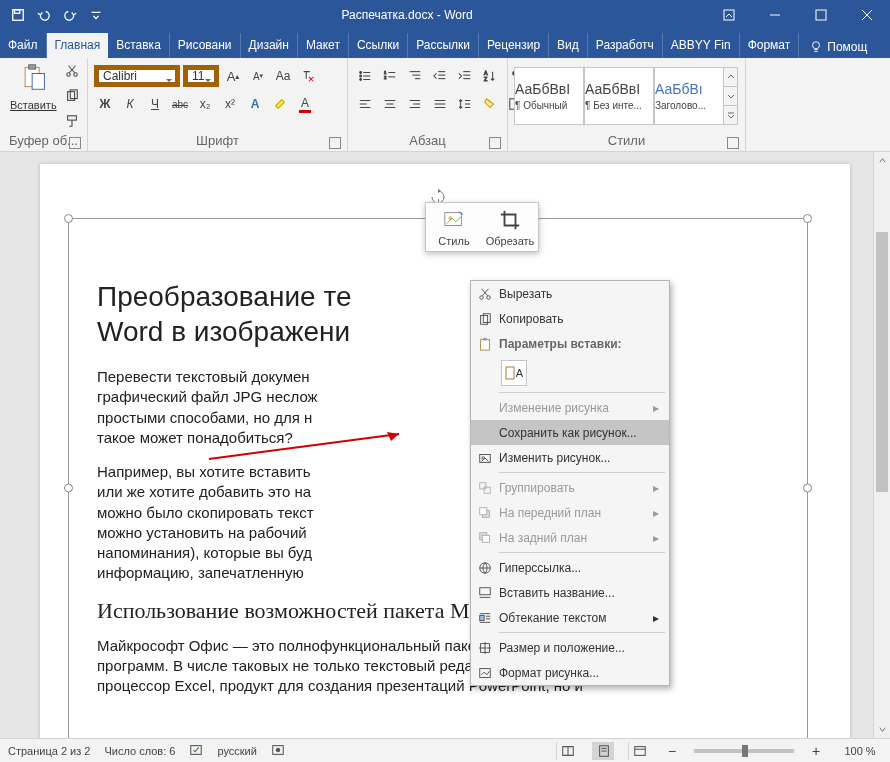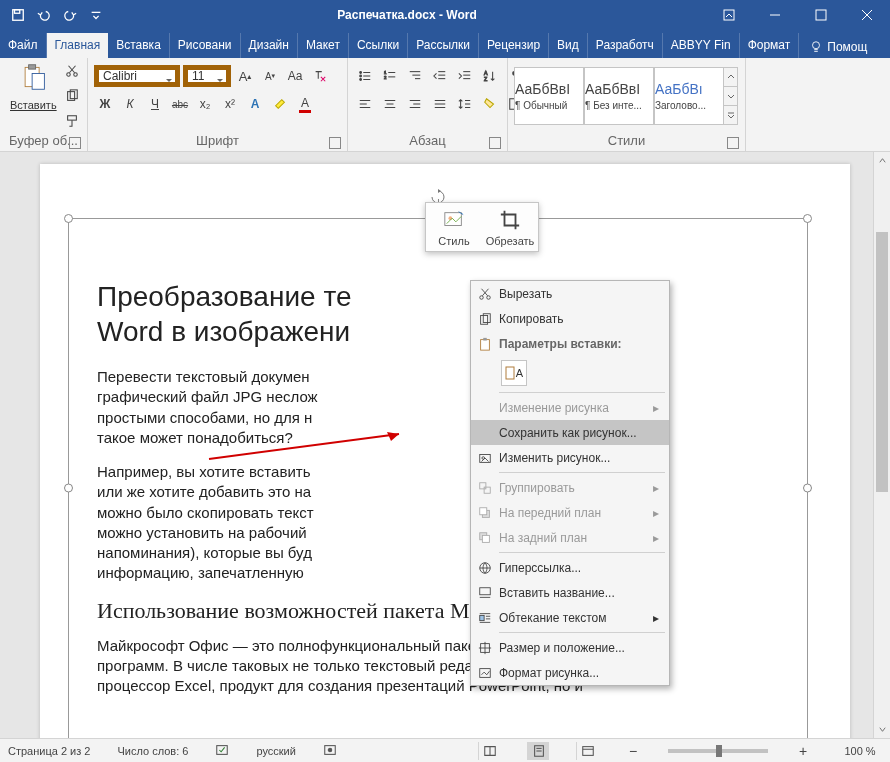--- a/index.html
+++ b/index.html
@@ -1,19 +1,19 @@
 <!DOCTYPE html>
 <html><head>
 <meta charset="utf-8">
 <style>
   * { box-sizing: border-box; margin: 0; padding: 0; font-family: "Segoe UI", Tahoma, sans-serif; }
   body { width: 890px; height: 762px; background: #fff; overflow: hidden; position: relative; }
 
   
-  .titlebar { height: 30px; background: #2B579A; display: flex; align-items: center; color: #fff; font-size: 12px; font-weight: bold; }
+  .titlebar { height: 30px; background: #2B579A; display: flex; align-items: center; color: #fff; font-size: 12px; }
   .titlebar .qat { display: flex; align-items: center; gap: 2px; padding-left: 6px; }
   .titlebar .qat .qat-btn { width: 24px; height: 24px; display: flex; align-items: center; justify-content: center; color: #fff; }
   .titlebar .qat svg { width: 14px; height: 14px; stroke: #fff; fill: none; stroke-width: 1.5; }
   .titlebar .title { flex: 1; text-align: center; }
   .titlebar .winbtns { display: flex; }
   .titlebar .winbtns div { width: 46px; height: 30px; display: flex; align-items: center; justify-content: center; }
   .titlebar .winbtns svg { width: 12px; height: 12px; stroke: #fff; fill: none; stroke-width: 1; }
 
   
   .tabsrow { height: 28px; background: #2B579A; display: flex; align-items: flex-end; color: #fff; font-size: 12px; }
@@ -78,21 +78,21 @@
   .ctxmenu .pasteopt { height: 34px; padding-left: 30px; display:flex; align-items:center;}
   .ctxmenu .pasteopt .pbtn { width:26px; height:26px; border:1px solid #c5c5c5; background:#fff; display:flex; align-items:center; justify-content:center; font-size:11px;}
 
   
   .vscroll { position:absolute; right:0; top:0; bottom:0; width:17px; background:#f0f0f0; border-left:1px solid #d4d4d4;}
   .vscroll .arr { height:17px; display:flex; align-items:center;justify-content:center;}
   .vscroll .arr svg{width:9px;height:9px;stroke:#666;fill:none;}
   .vscroll .thumb { position:absolute; left:2px; right:2px; top:80px; height:260px; background:#c2c2c2;}
 
   
-  .statusbar { position: absolute; left:0; right:0; bottom:0; height:24px; background:#f3f3f3; border-top:1px solid #d4d4d4; display:flex; align-items:center; font-size:11px; color:#444; gap:27px; padding:11px 8px;}
+  .statusbar { position: absolute; left:0; right:0; bottom:0; height:24px; background:#f3f3f3; border-top:1px solid #d4d4d4; display:flex; align-items:center; font-size:11px; color:#444; gap:14px; padding:11px 8px;}
   .statusbar .spacer { flex:1; }
   .statusbar .viewbtn { width:22px; height:18px; display:flex; align-items:center; justify-content:center; border-left:1px solid #d4d4d4;}
   .statusbar .viewbtn.active { background:#d4d4d4;}
   .statusbar svg { width:14px; height:14px; stroke:#555; fill:none; stroke-width:1.2;}
   .zoom-slider { width:100px; height:4px; background:#c2c2c2; position:relative;}
   .zoom-slider .knob{ position:absolute; left:48px; top:-4px; width:6px; height:12px; background:#777;}
   .zoom-sign { width:16px; text-align:center; font-size:14px; }
 </style>
 </head>
 <body>
@@ -208,21 +208,21 @@
           </div>
       </div>
     </div>
     <div class="label"><span>Буфер об...</span><div class="dlg"></div></div>
   </div>
 
   <div class="group" style="width:260px">
     <div class="body" style="flex-direction:column; gap:6px; padding-top:4px;">
       <div class="row">
         <div class="combo" style="width:86px">Calibri</div>
-        <div class="combo" style="width:48px">11</div>
+        <div class="combo" style="width:36px">11</div>
         <div class="smbtn" style="font-size:13px">A<sup style="font-size:8px">▴</sup></div>
         <div class="smbtn" style="font-size:10px">A<sup style="font-size:7px">▾</sup></div>
         <div class="smbtn">Aa</div>
         <div class="smbtn">
             <svg viewBox="0 0 16 16">
               <path d="M3 3 L10 3 M6 3 L6 11" stroke="#444"></path>
               <path d="M9 9 L14 14 M14 9 L9 14" stroke="#d06"></path>
             </svg>
           </div>
       </div>

